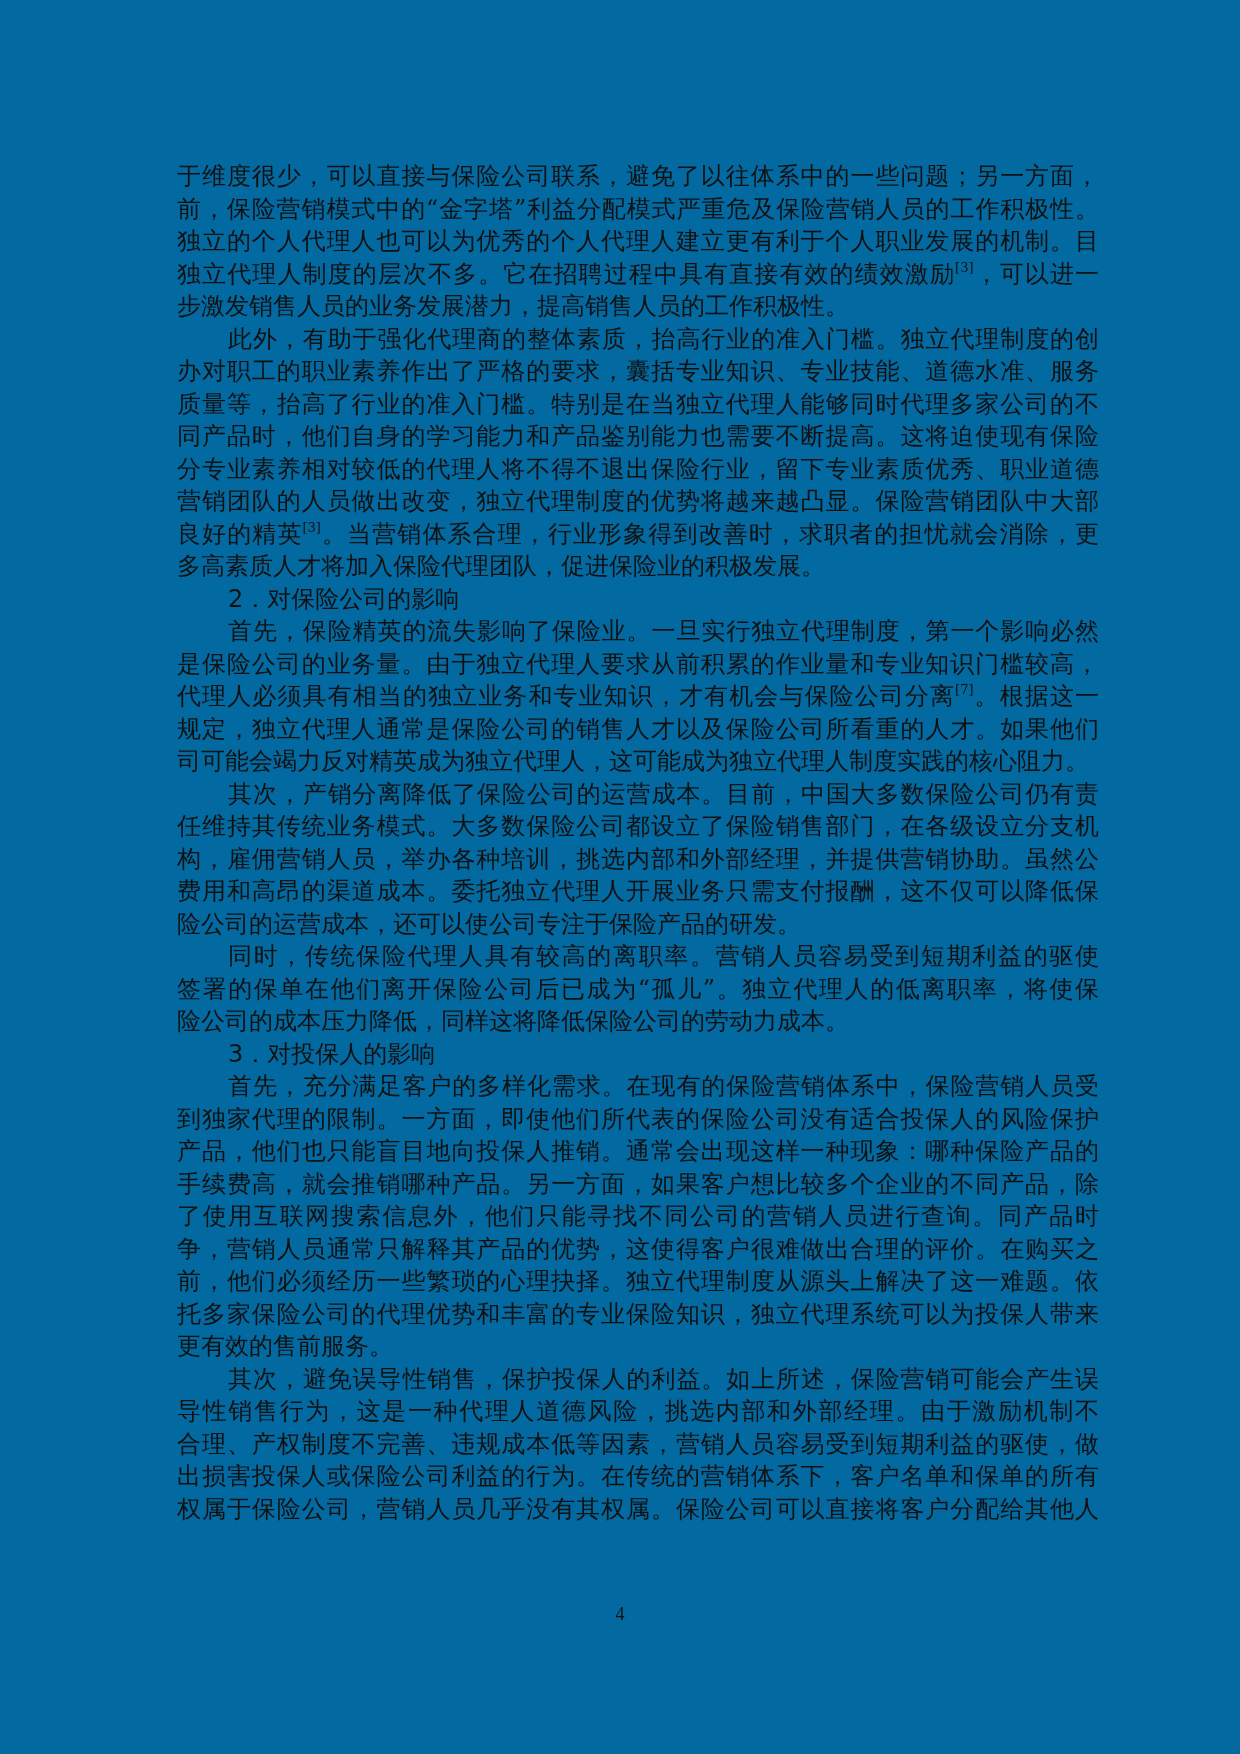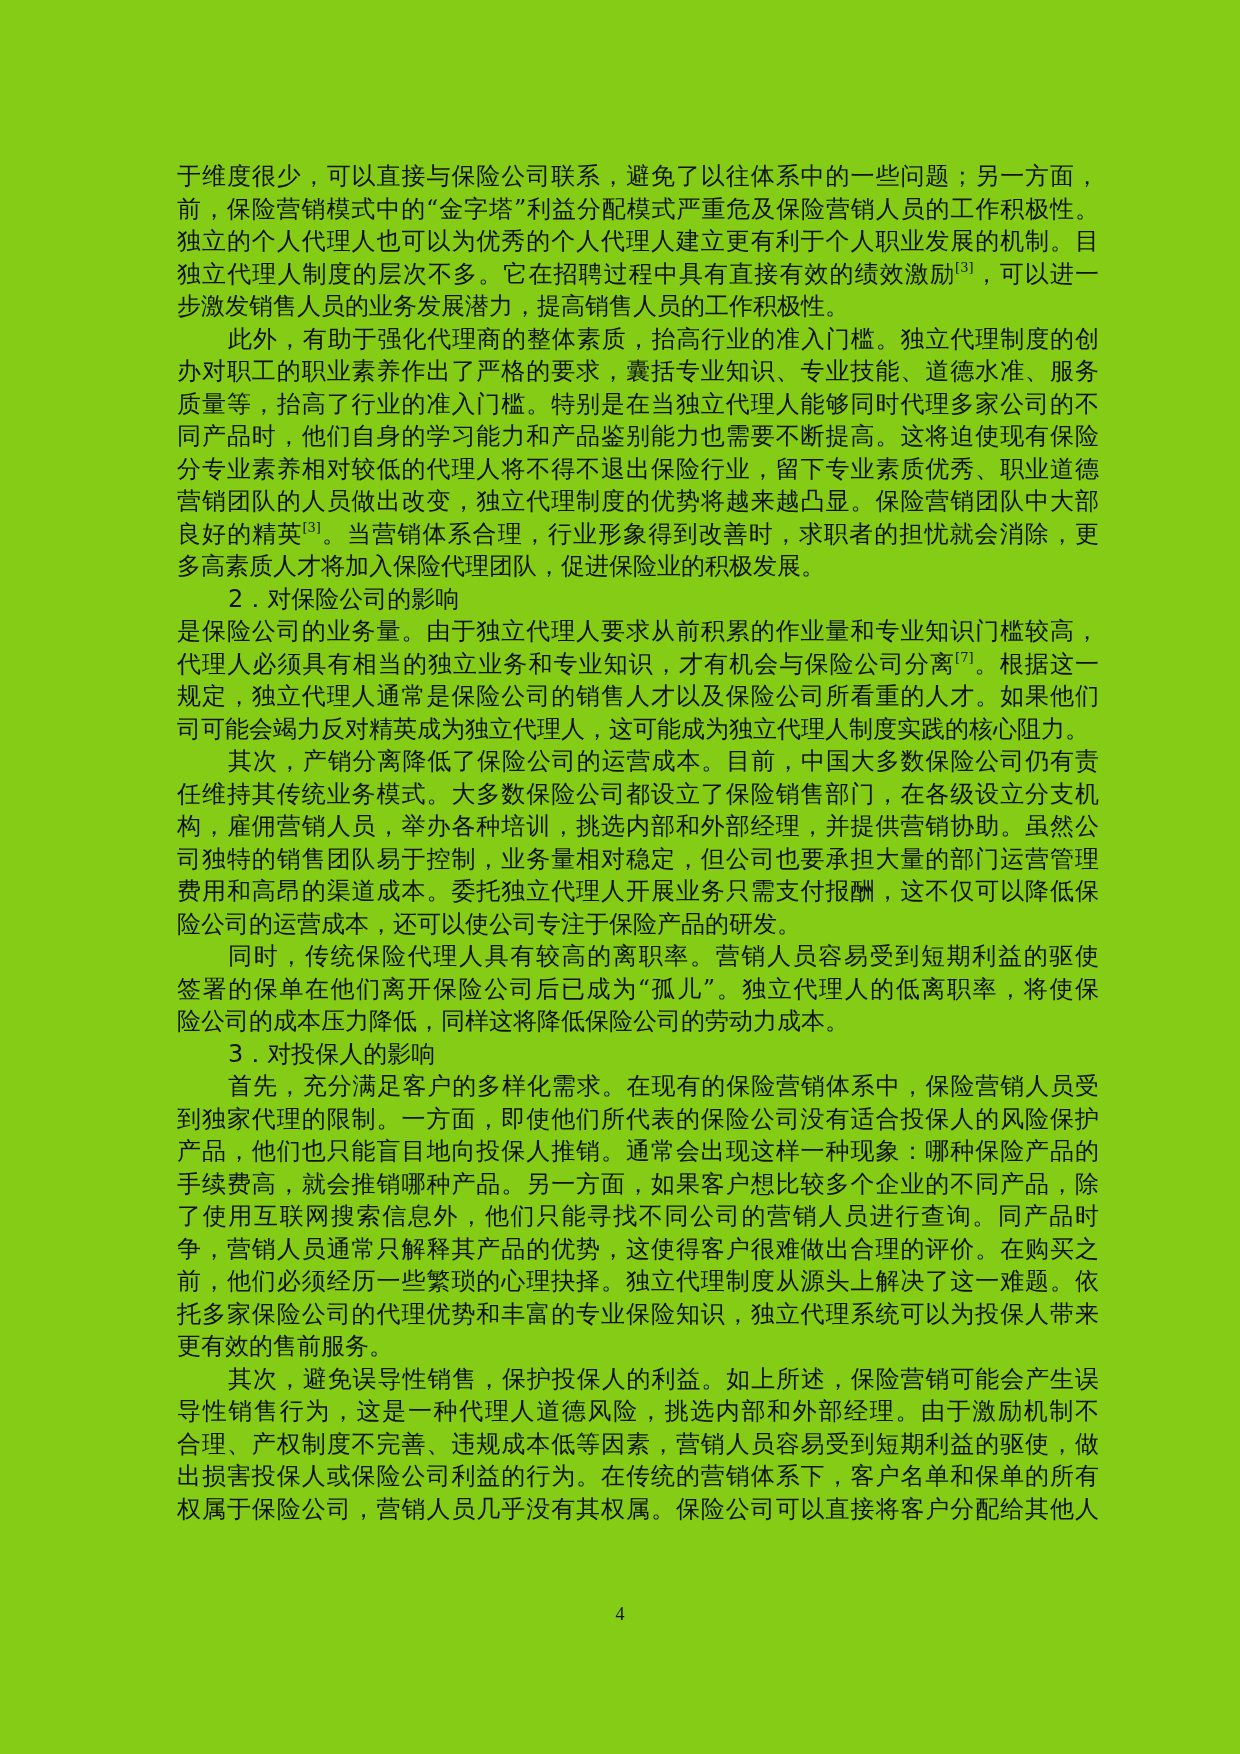--- a/index.html
+++ b/index.html
@@ -1,17 +1,17 @@
 <!DOCTYPE html>
 <html><head>
 <meta charset="utf-8">
 <style>
   html, body { margin: 0; padding: 0; background: #ffffff; }
   body { width: 1240px; height: 1754px; position: relative; overflow: hidden; }
-  .page { position: absolute; left: 0; top: 0; width: 1240px; height: 1754px; background: #84cc16; }
+  .page { position: absolute; left: 0; top: 0; width: 1240px; height: 1754px; background: #0369a1; }
   .body-text {
     position: absolute; left: 177px; top: 160px; width: 922px;
     font-family: "DejaVu Serif", "Liberation Serif", serif;
     font-size: 24px; line-height: 32.5px; color: #111;
   }
   .line { display: block; white-space: nowrap; height: 32.5px; text-align: justify; text-align-last: justify; }
   .line.last { text-align-last: left; }
   .indent { padding-left: 51px; }
   .heading {
     font-family: "DejaVu Sans", "Liberation Sans", sans-serif;
@@ -40,30 +40,30 @@
         <div class="line">办对职工的职业素养作出了严格的要求，囊括专业知识、专业技能、道德水准、服务</div>
         <div class="line">质量等，抬高了行业的准入门槛。特别是在当独立代理人能够同时代理多家公司的不</div>
         <div class="line">同产品时，他们自身的学习能力和产品鉴别能力也需要不断提高。这将迫使现有保险</div>
         <div class="line">分专业素养相对较低的代理人将不得不退出保险行业，留下专业素质优秀、职业道德</div>
         <div class="line">营销团队的人员做出改变，独立代理制度的优势将越来越凸显。保险营销团队中大部</div>
         <div class="line">良好的精英<sup class="ref">[3]</sup>。当营销体系合理，行业形象得到改善时，求职者的担忧就会消除，更</div>
         <div class="line last">多高素质人才将加入保险代理团队，促进保险业的积极发展。</div>
       </div>
       <div class="line heading indent last">2．对保险公司的影响</div>
       <div>
+        <div class="line indent">首先，保险精英的流失影响了保险业。一旦实行独立代理制度，第一个影响必然</div>
         <div class="line">是保险公司的业务量。由于独立代理人要求从前积累的作业量和专业知识门槛较高，</div>
         <div class="line">代理人必须具有相当的独立业务和专业知识，才有机会与保险公司分离<sup class="ref">[7]</sup>。根据这一</div>
         <div class="line">规定，独立代理人通常是保险公司的销售人才以及保险公司所看重的人才。如果他们</div>
         <div class="line last">司可能会竭力反对精英成为独立代理人，这可能成为独立代理人制度实践的核心阻力。</div>
       </div>
       <div>
         <div class="line indent">其次，产销分离降低了保险公司的运营成本。目前，中国大多数保险公司仍有责</div>
         <div class="line">任维持其传统业务模式。大多数保险公司都设立了保险销售部门，在各级设立分支机</div>
         <div class="line">构，雇佣营销人员，举办各种培训，挑选内部和外部经理，并提供营销协助。虽然公</div>
-        <div class="line">司独特的销售团队易于控制，业务量相对稳定，但公司也要承担大量的部门运营管理</div>
         <div class="line">费用和高昂的渠道成本。委托独立代理人开展业务只需支付报酬，这不仅可以降低保</div>
         <div class="line last">险公司的运营成本，还可以使公司专注于保险产品的研发。</div>
       </div>
       <div>
         <div class="line indent">同时，传统保险代理人具有较高的离职率。营销人员容易受到短期利益的驱使</div>
         <div class="line">签署的保单在他们离开保险公司后已成为“孤儿”。独立代理人的低离职率，将使保</div>
         <div class="line last">险公司的成本压力降低，同样这将降低保险公司的劳动力成本。</div>
       </div>
       <div class="line heading indent last">3．对投保人的影响</div>
       <div>

